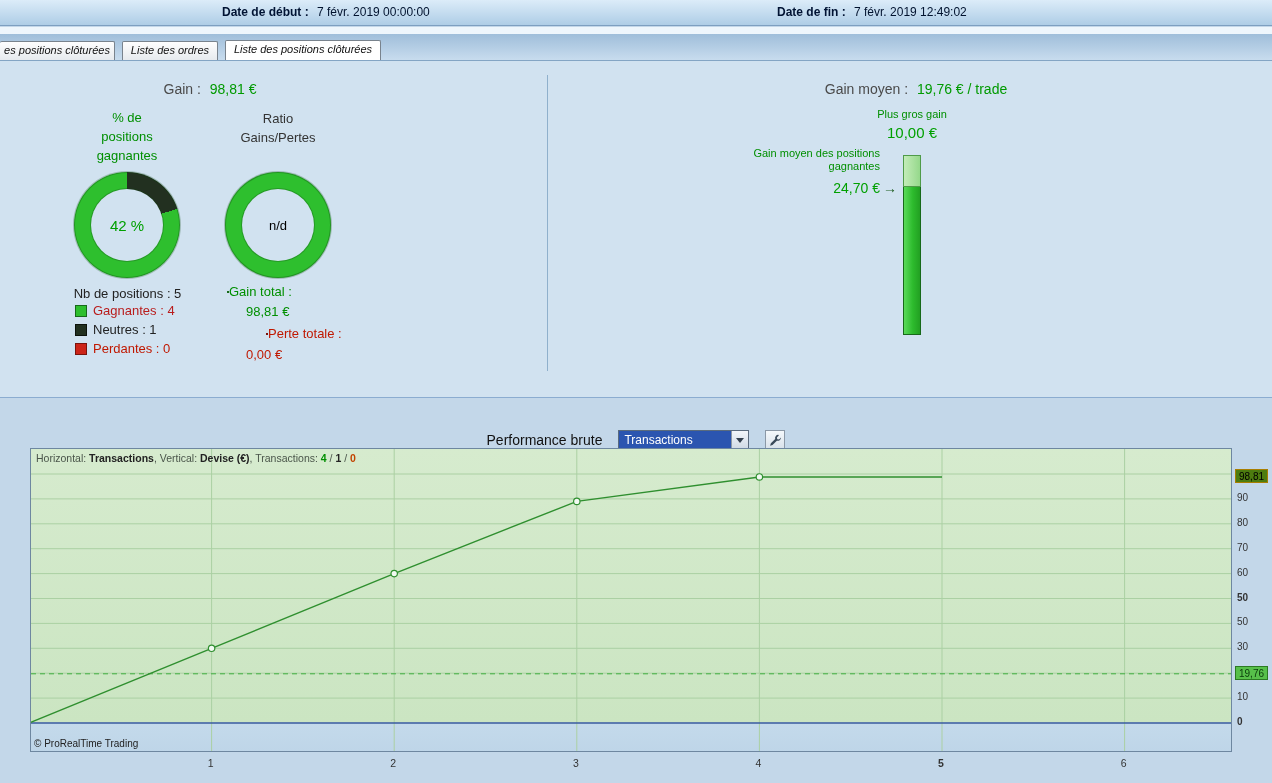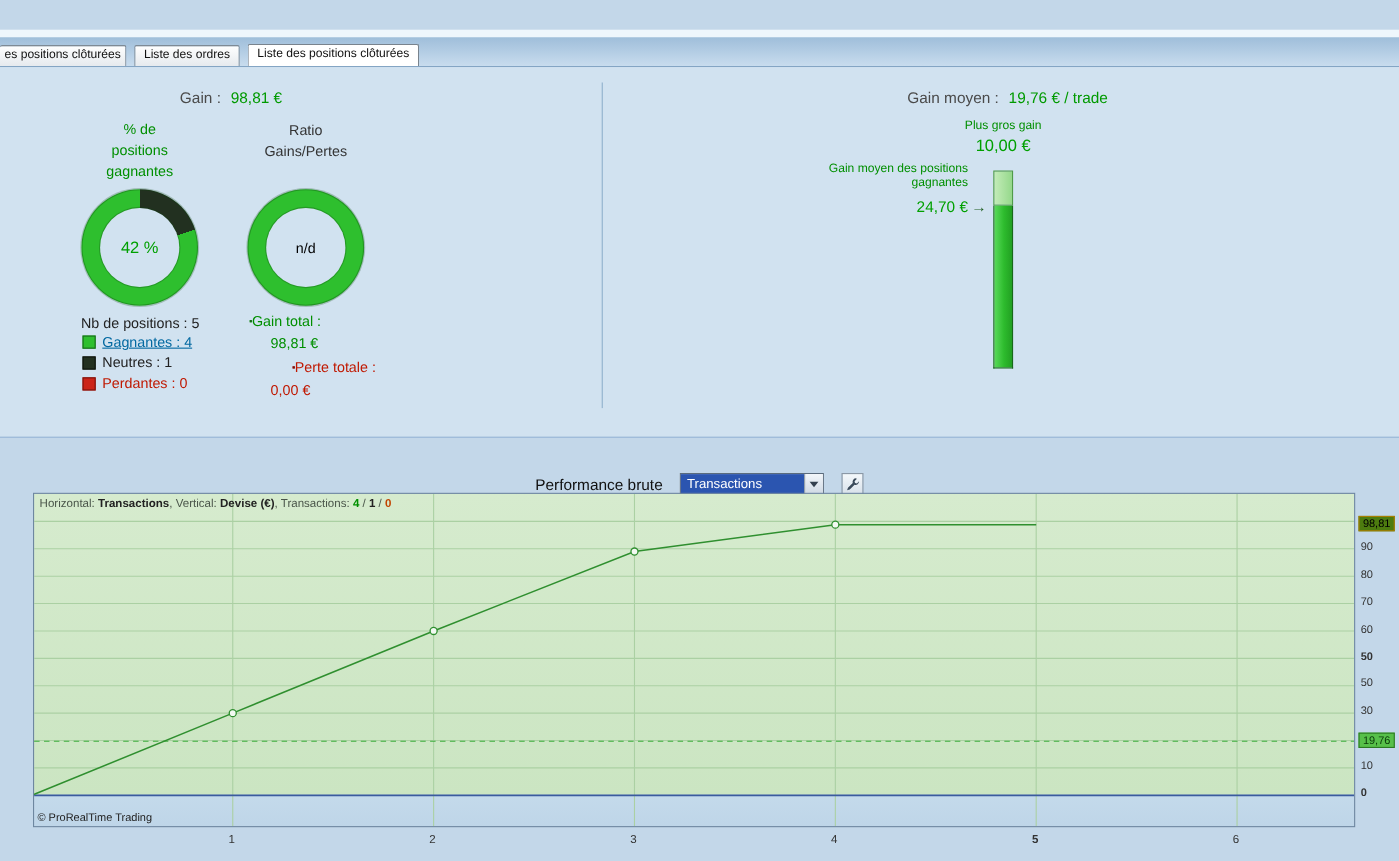--- a/index.html
+++ b/index.html
@@ -15,21 +15,21 @@
   .tb-start { left:222px; }
   .tb-end { left:777px; }
 
   
   .tabstrip { position:absolute; top:27px; left:0; width:100%; height:7px; background:#eef6fc; }
   .tabrow { position:absolute; top:34px; left:0; width:100%; height:27px;
             background:linear-gradient(#9fbeda,#c8dcee); border-bottom:1px solid #84a5c4;
             display:flex; align-items:flex-end; }
   .tab { height:19px; font-size:11px; color:#111; line-height:17px; text-align:center;
          background:linear-gradient(#fefefe,#e6eaee); border:1px solid #79838d; border-bottom:none;
-         border-radius:2px 2px 0 0; overflow:hidden; white-space:nowrap; padding:0 4px; }
+         border-radius:2px 2px 0 0; overflow:hidden; white-space:nowrap; padding:0 4px;font-style:italic; }
   .tab.t1 { width:115px; margin-left:0; border-left:none; }
   .tab.t2 { width:96px; margin-left:7px; }
   .tab.t3 { width:156px; margin-left:7px; background:#ffffff; height:20px; }
 
   
   .stats-panel { position:absolute; top:61px; left:0; width:100%; height:337px;
                  background:#d1e2f0; border-bottom:1px solid #8bacd0; }
   .gain-header { position:absolute; top:20px; left:0; width:420px; text-align:center; font-size:14px; }
   .glabel { color:#4a4a4a; }
   .gvalue { color:#009a00; margin-left:5px; }
@@ -48,21 +48,21 @@
                  z-index:2; }
   .donut.d1 .donut-value { color:#00a000; font-size:15px; }
   .donut.d2 .donut-value { color:#000000; font-size:13px; }
 
   .nbpos { position:absolute; top:225px; left:40px; width:175px; text-align:center; font-size:13px; color:#222; }
   .lrow { position:absolute; left:75px; display:flex; align-items:center; font-size:13px; }
   .lrow .sq { width:12px; height:12px; margin-right:6px; flex:none; }
   .sq.win { background:#2ebf2e; border:1px solid #17691a; }
   .sq.neutral { background:#223020; border:1px solid #0c120b; }
   .sq.loss { background:#cc2418; border:1px solid #7a130c; }
-  .lrow.r1 { top:242px; color:#0369a1;text-decoration:underline; }
+  .lrow.r1 { top:242px; color:#b91c1c; }
   .lrow.r2 { top:261px; color:#222; }
   .lrow.r3 { top:280px; color:#c01800; }
 
   .trow { position:absolute; left:227px; display:flex; align-items:center; font-size:13px; }
   .trow.t1 { top:223px; color:#008f00; }
   .trow.t2 { top:265px; color:#c01800;margin-left:39px; }
   .tval { position:absolute; left:246px; font-size:13px; }
   .tval.v1 { top:243px; color:#008f00; }
   .tval.v2 { top:286px; color:#c01800; }
 
@@ -120,20 +120,30 @@
 
   .x-axis { position:absolute; left:0; top:354px; width:100%; height:22px; }
   .xtick { position:absolute; top:5px; width:20px; text-align:center; font-size:10.5px; color:#333; }
   .xtick.bold { font-weight:bold; }
 </style>
 </head>
 <body>
 
 <div class="app">
 
+  <div class="topbar">
+    <div class="tb-group tb-start">
+      <span class="lbl">Date de début :</span>
+      <span class="val">7 févr. 2019 00:00:00</span>
+    </div>
+    <div class="tb-group tb-end">
+      <span class="lbl">Date de fin :</span>
+      <span class="val">7 févr. 2019 12:49:02</span>
+    </div>
+  </div>
 
   <div class="tabstrip"></div>
   <div class="tabrow">
     <div class="tab t1">es positions clôturées</div>
     <div class="tab t2">Liste des ordres</div>
     <div class="tab t3">Liste des positions clôturées</div>
   </div>
 
   <div class="stats-panel">
 

